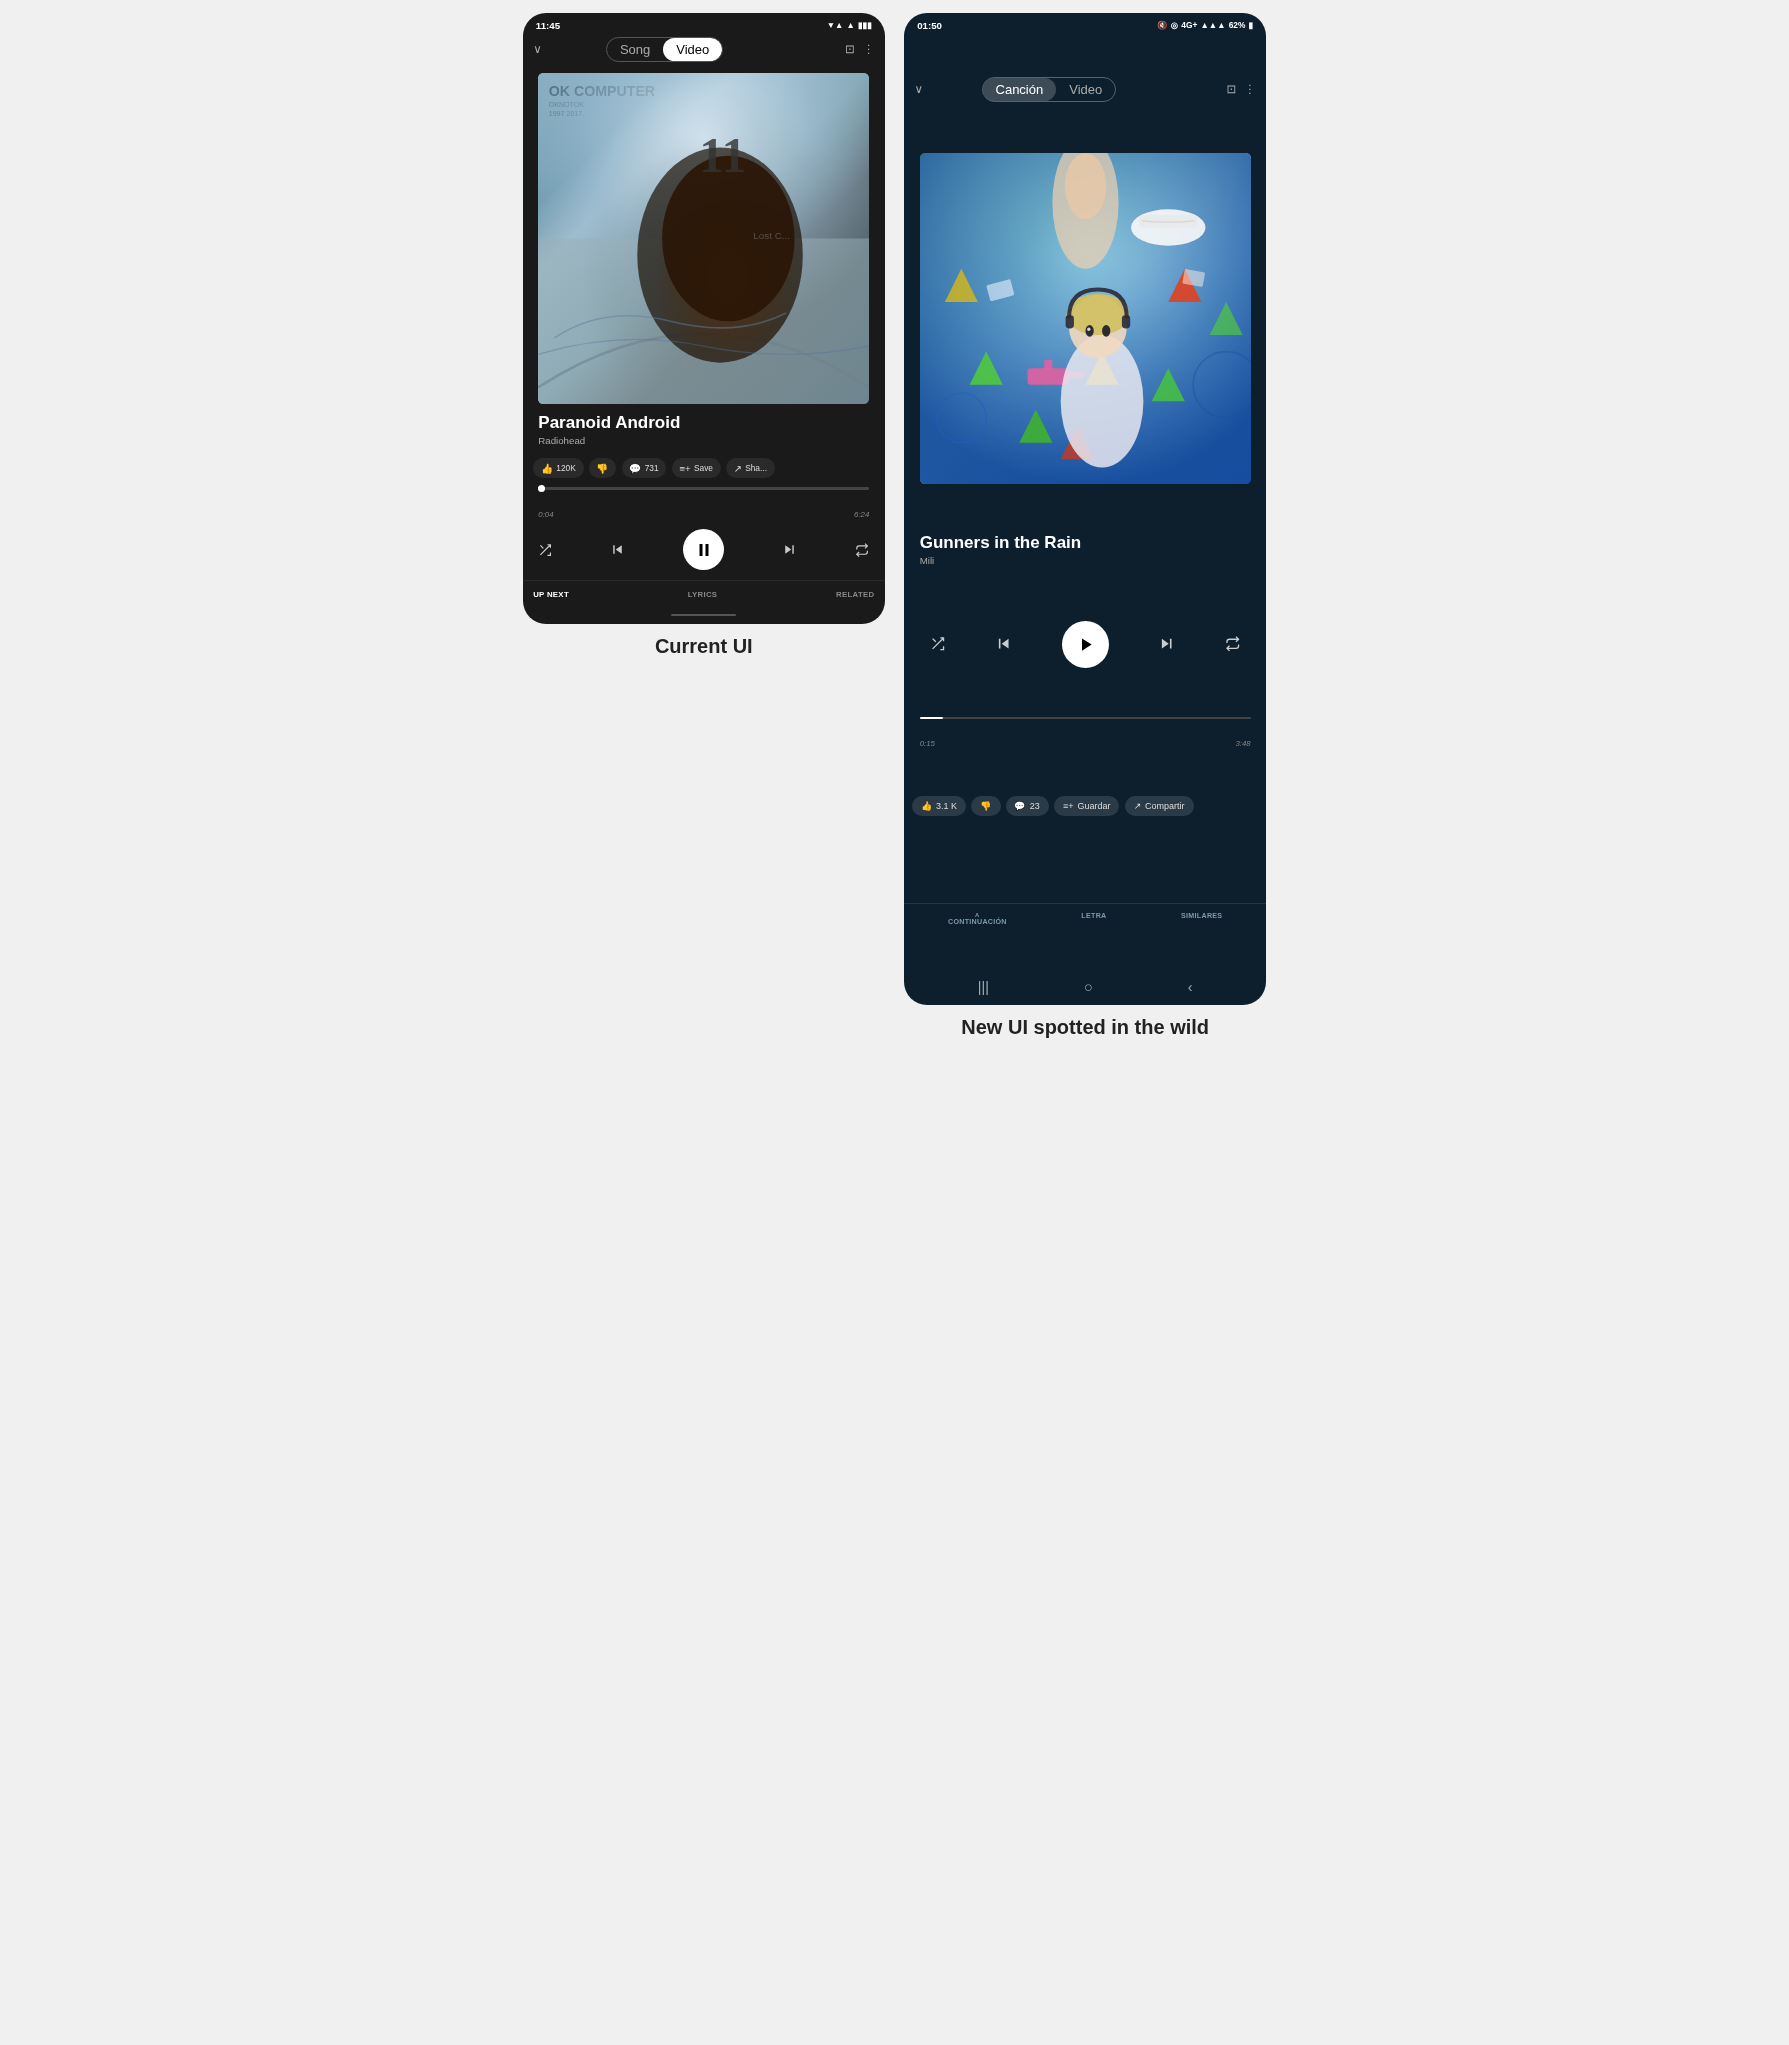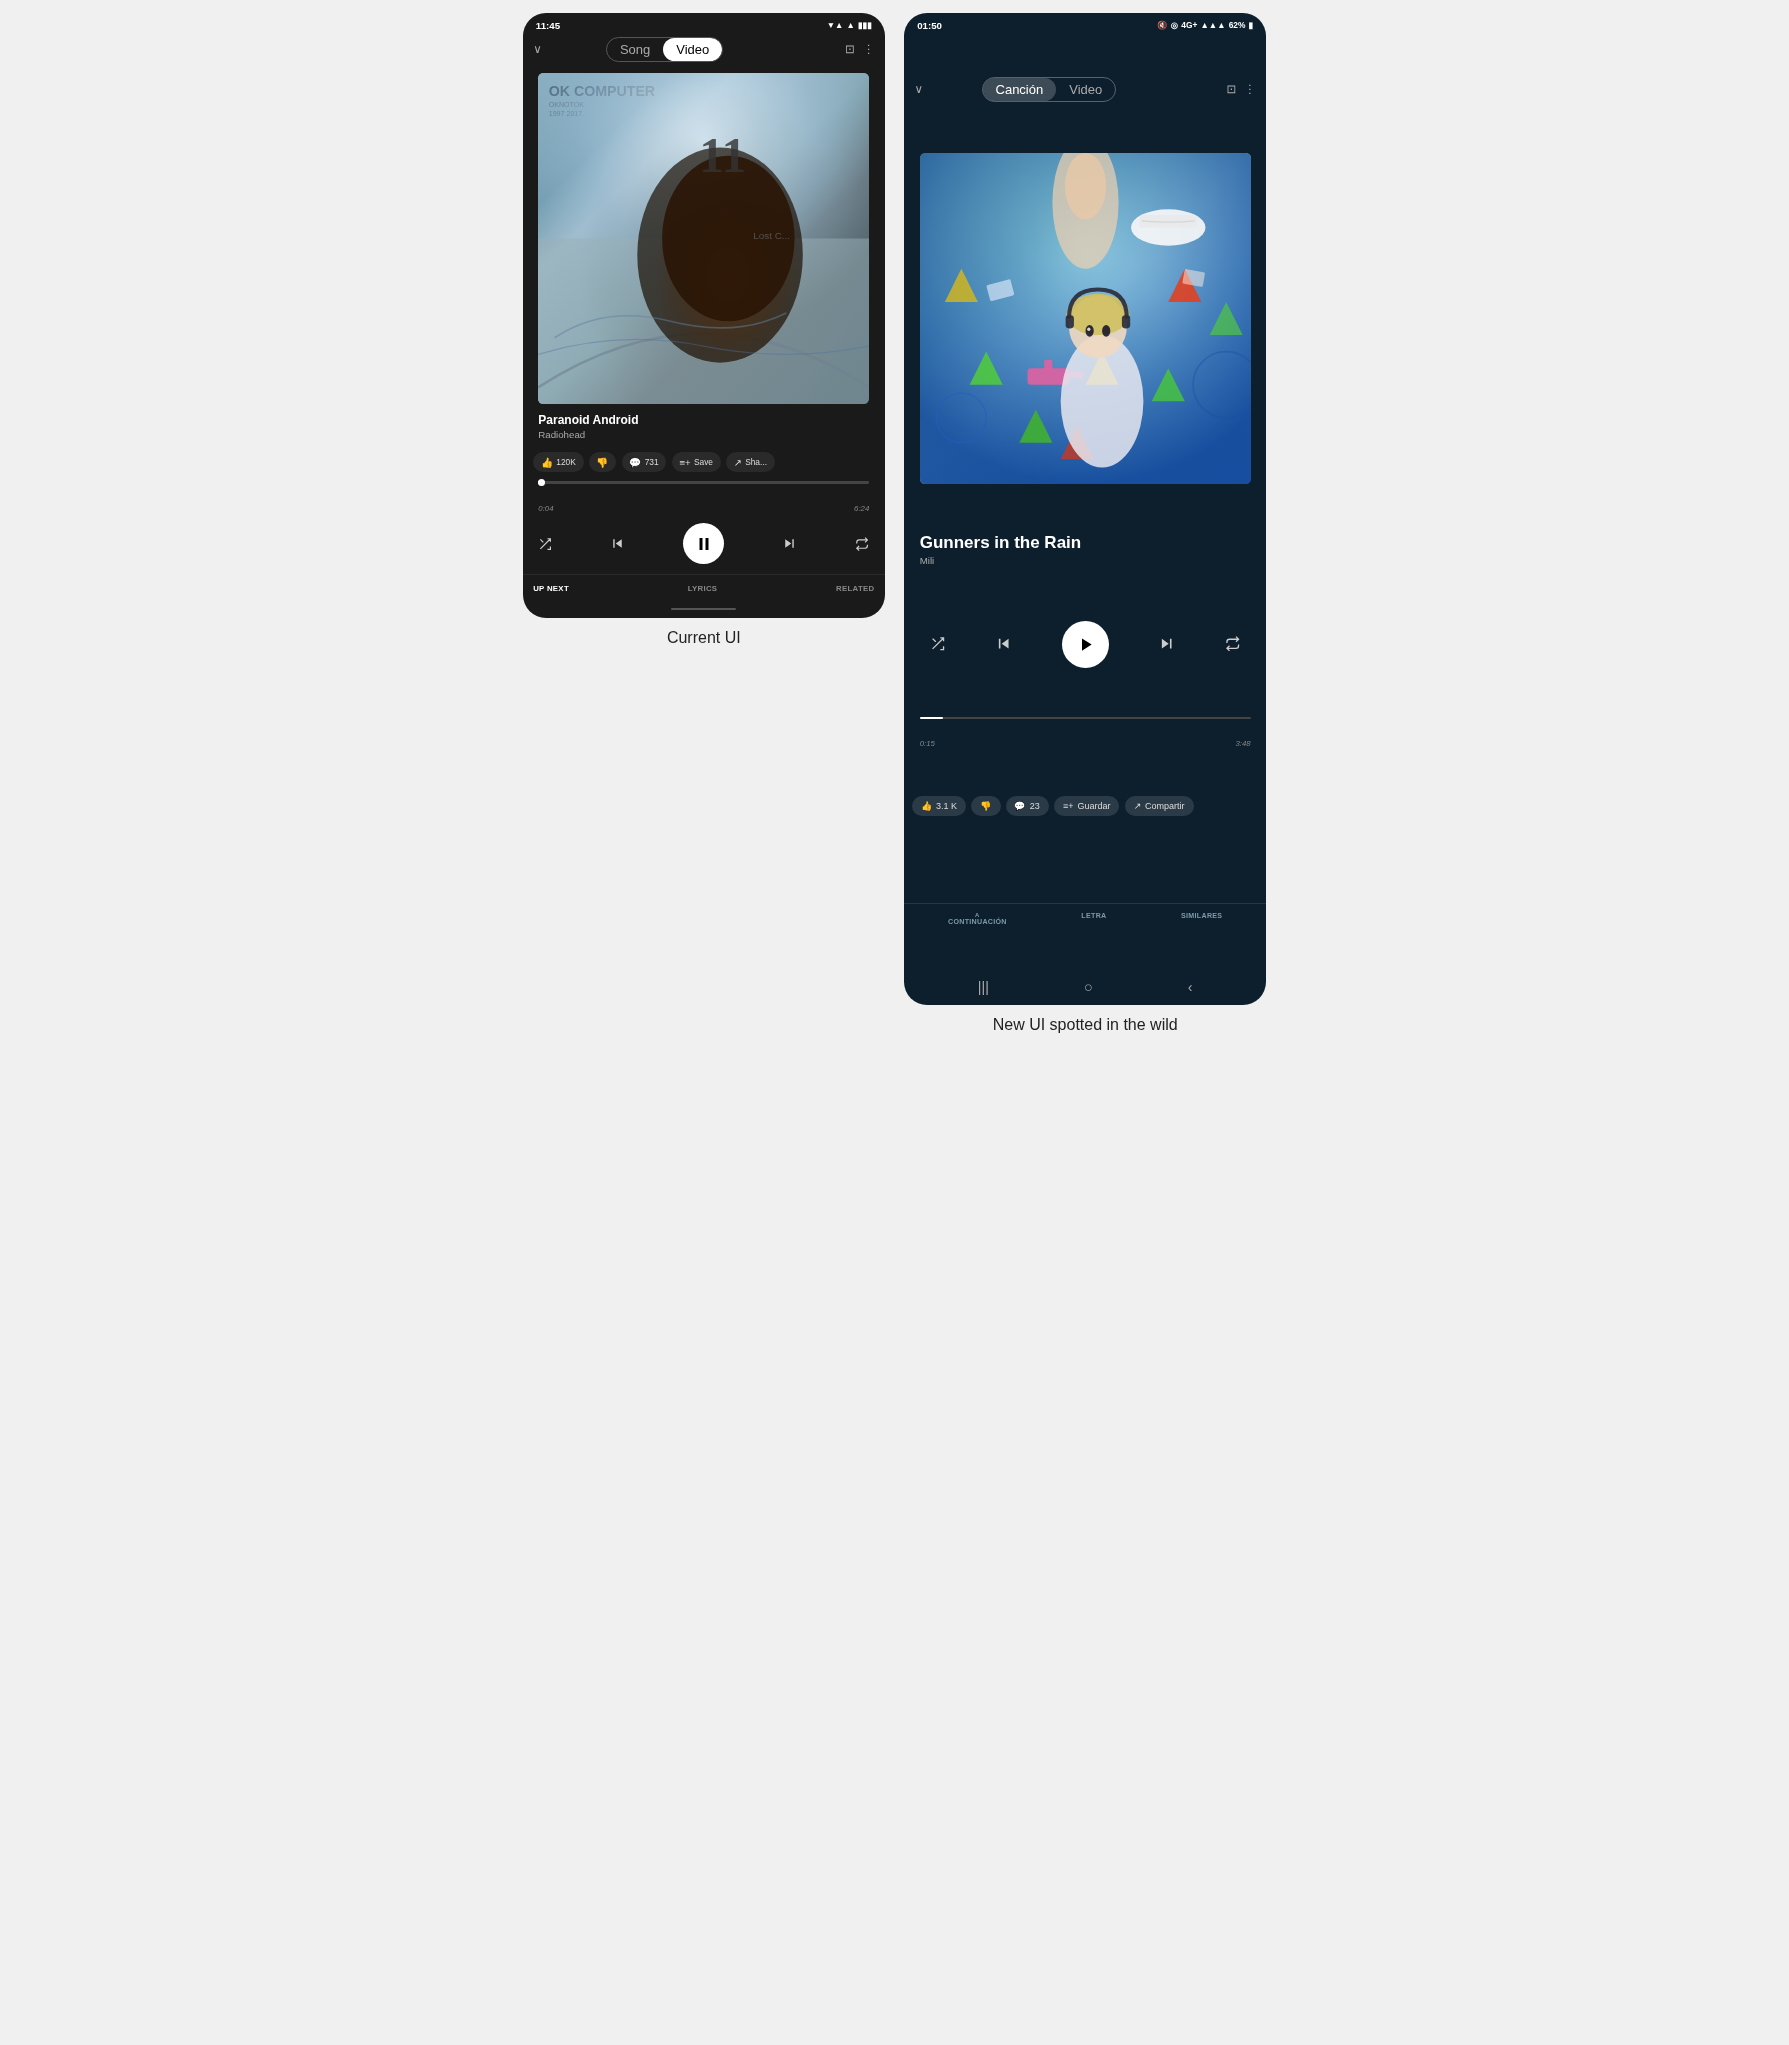--- a/index.html
+++ b/index.html
@@ -19,22 +19,22 @@
       justify-content: center;
       flex-wrap: wrap;
     }
     .phone-wrapper {
       display: flex;
       flex-direction: column;
       align-items: center;
       gap: 10.4px;
     }
     .phone-label {
-      font-size: 16px;
-      font-weight: normal;
+      font-size: 20px;
+      font-weight: bold;
       color: #222;
       text-align: left;
     }
     
     .phone {
       width: 362px;
       min-height: 583px;
       border-radius: 23px;
       overflow: hidden;
       position: relative;
@@ -169,21 +169,21 @@
         radial-gradient(circle at 70% 30%, rgba(255,255,255,0.3) 0%, transparent 40%),
         radial-gradient(circle at 30% 70%, rgba(0,80,160,0.5) 0%, transparent 50%),
         linear-gradient(160deg, rgba(60,130,60,0.6) 0%, rgba(100,160,200,0.4) 50%, rgba(10,50,130,0.7) 100%);
     }
 
     
     .song-info {
       padding: 0 15.5px 6.5px;
     }
     .song-title {
-      font-size: 12px;
+      font-size: 17px;
       font-weight: 700;
       color: #fff;
     }
     .song-artist {
       font-size: 9.7px;
       color: #aaa;
       margin-top: 1.9px;
     }
 
     

